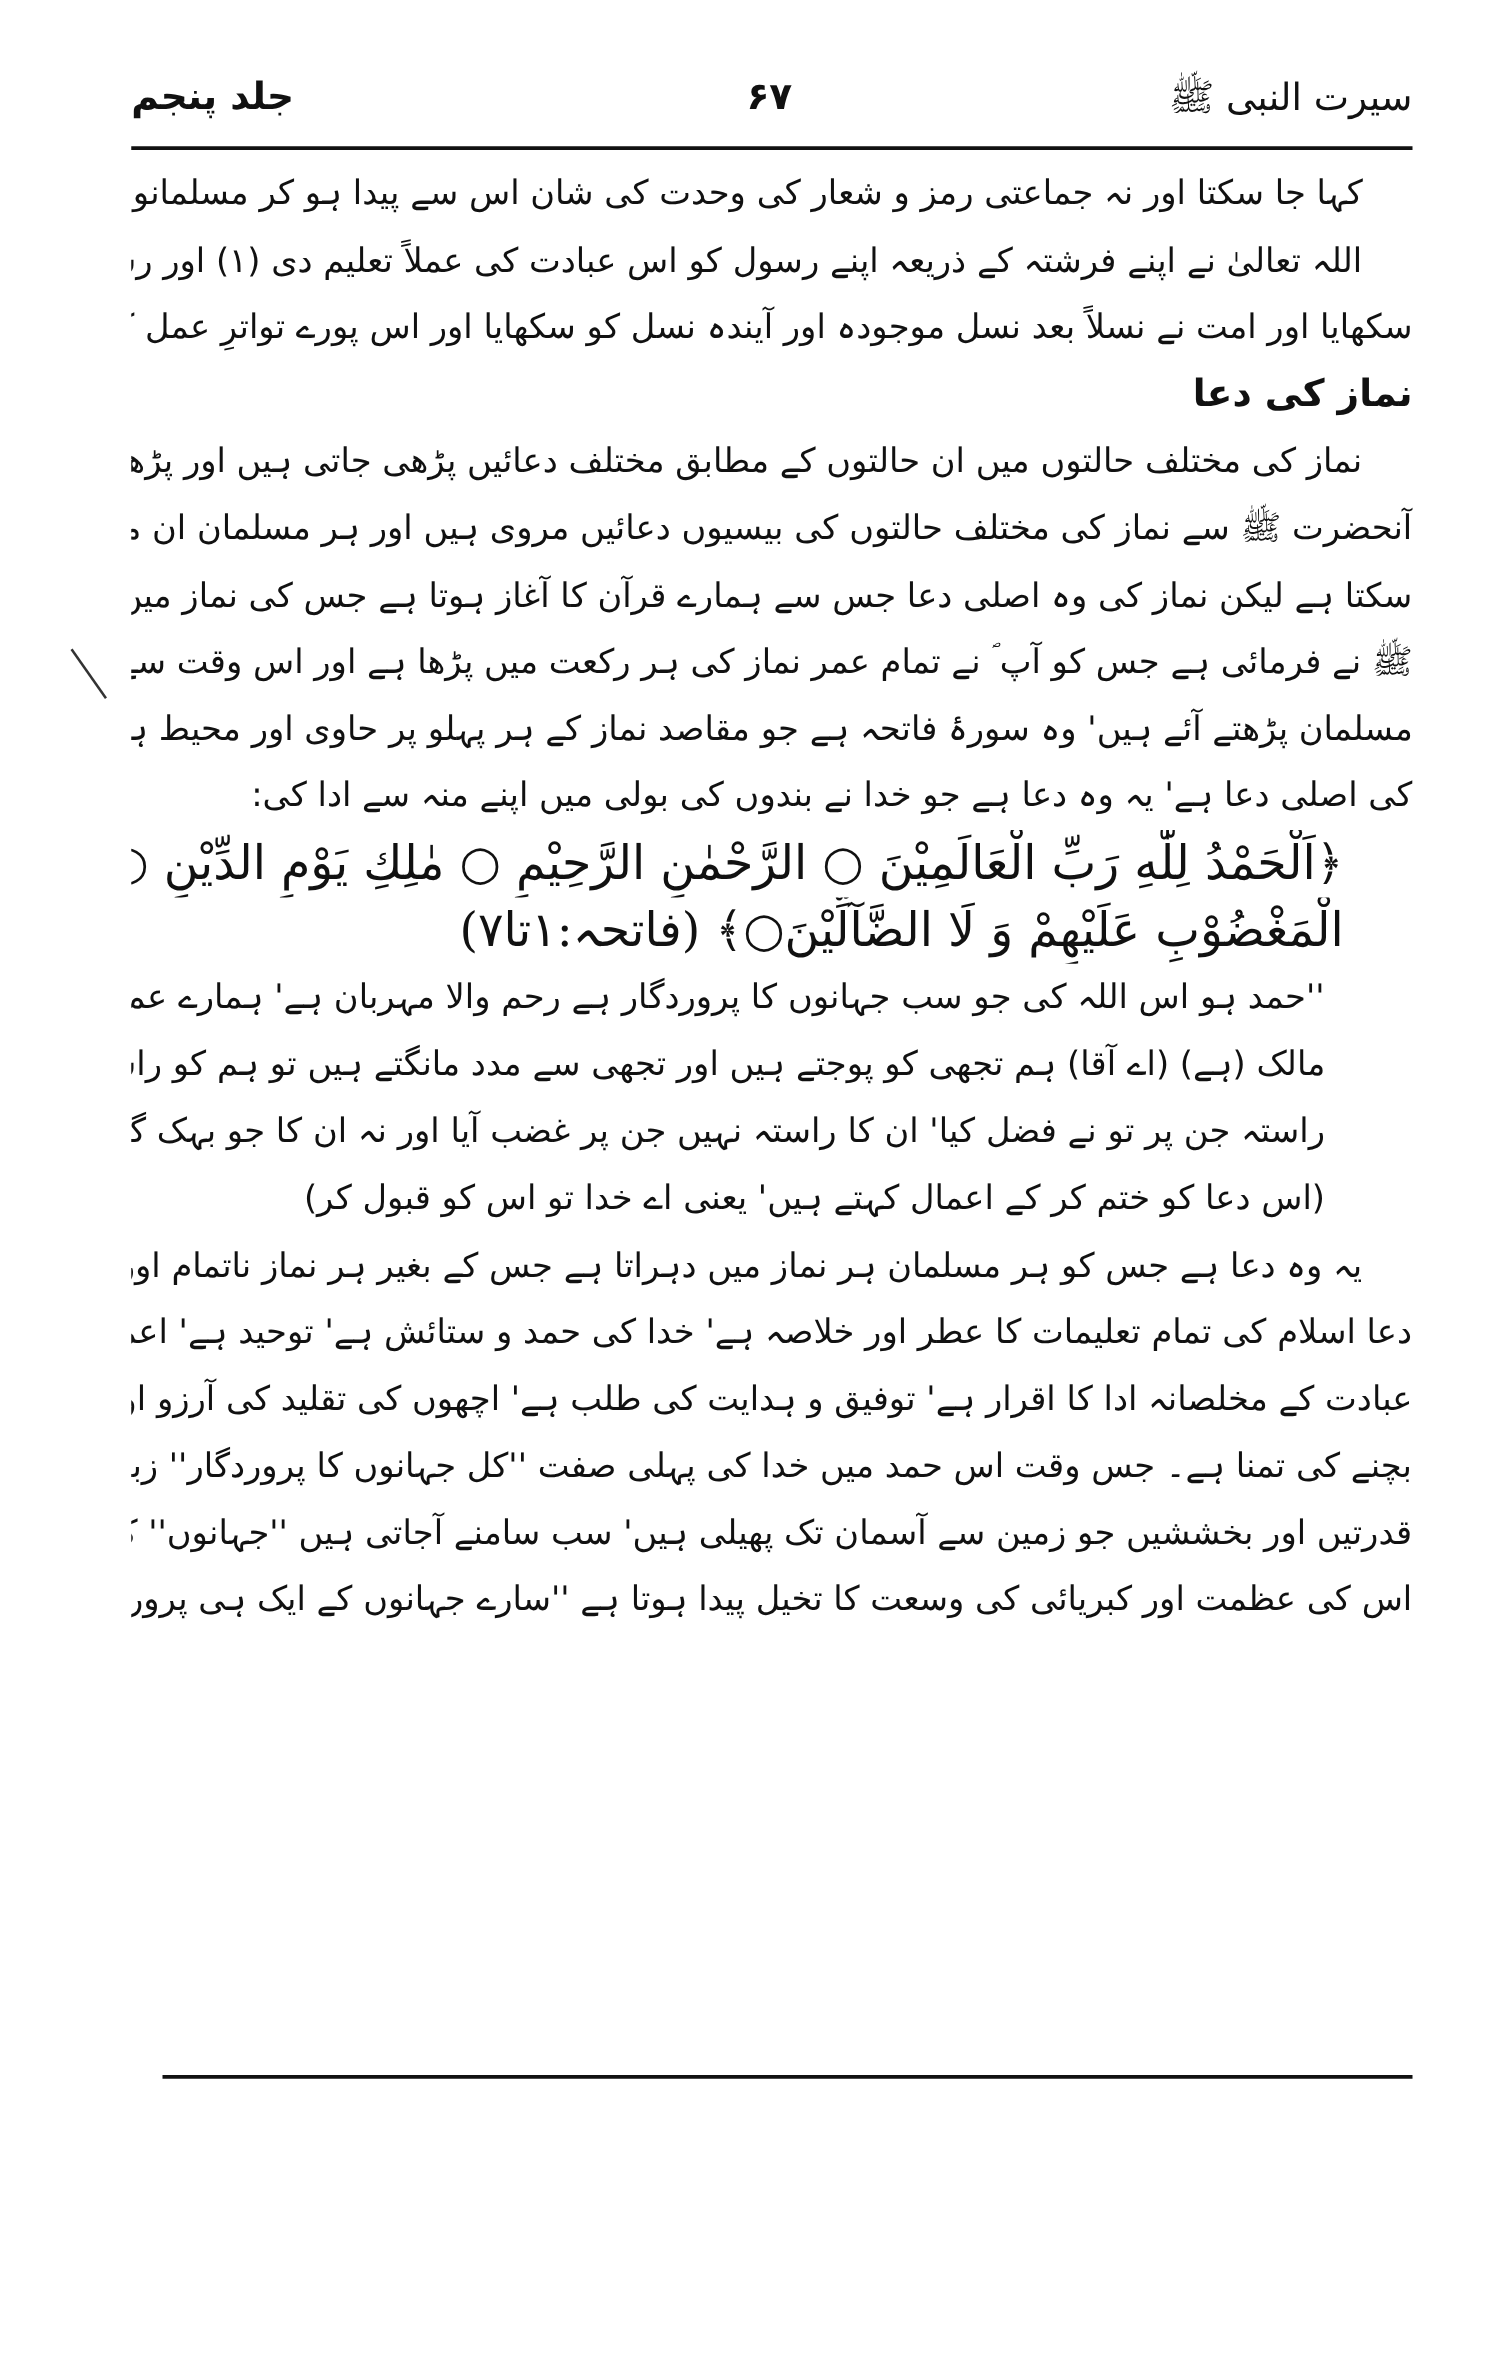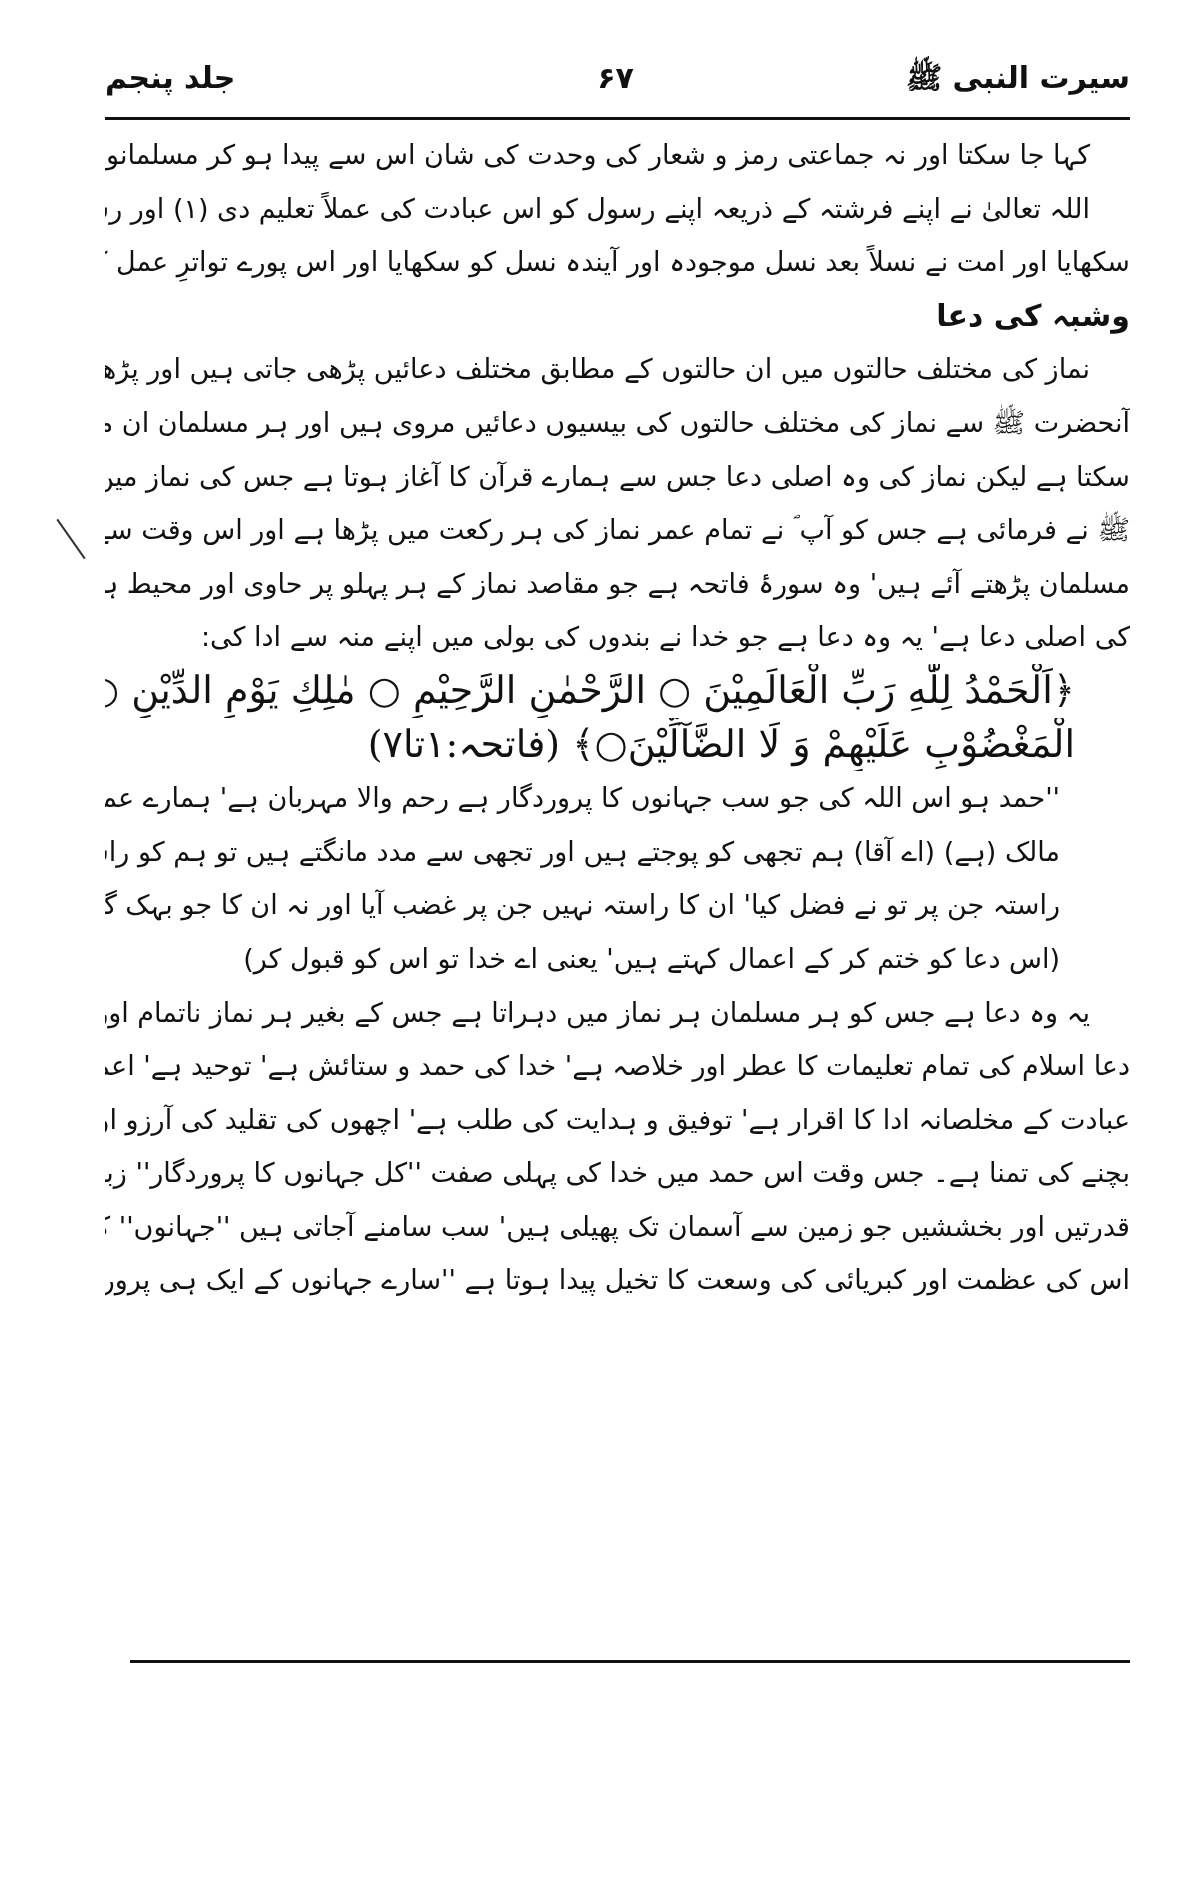--- a/index.html
+++ b/index.html
@@ -2,21 +2,21 @@
 <html><head>
 <meta charset="utf-8">
 <style>
   html, body { margin:0; padding:0; background:#ffffff; }
   body { width:1192px; height:1891px; position:relative; overflow:hidden;
          font-family: "DejaVu Sans", sans-serif; color:#111; }
   .page { position:absolute; left:0; top:0; width:1098px; height:1891px; }
   .hdr { position:absolute; top:50px; left:105px; width:1025px; height:62px; }
   .hdr-left { position:absolute; left:0; top:10px; font-size:30px; font-weight:bold; }
   .hdr-center { position:absolute; left:0; right:4px; top:10px; text-align:center; font-size:30px; font-weight:bold; }
-  .hdr-right { position:absolute; right:0; top:10px; font-size:30px; font-weight:bold; direction:rtl; }
+  .hdr-right { position:absolute; right:0; top:10px; font-size:30px; font-weight:normal; direction:rtl; }
   .hdr-rule { position:absolute; left:105px; top:117px; width:1025px; height:0; border-top:3px solid #111; }
   .body { position:absolute; left:105px; top:128px; width:1025px; direction:rtl; }
   .line { height:53.6px; line-height:53.6px; font-size:27px; white-space:nowrap; overflow:hidden; text-align:justify; text-align-last:justify; }
   .line.last { text-align-last:right; }
   .line.indent { padding-right:40px; }
   .line.quote { padding-right:70px; padding-left:70px; }
   .line.quran { padding-right:55px; padding-left:55px; font-family:"DejaVu Serif", serif; font-weight:normal; font-size:38px; }
   .heading { height:53.6px; line-height:53.6px; font-size:30px; font-weight:bold; }
   .fn-rule { position:absolute; left:130px; top:1660px; width:1000px; height:0; border-top:3px solid #111; }
   .footnotes { position:absolute; left:130px; top:1680px; width:1000px; direction:rtl; }
@@ -36,21 +36,21 @@
   </div>
   <div class="hdr-rule"></div>
 
   <div class="ornament"></div>
 
   <div class="body">
     <div class="line indent last">کہا جا سکتا اور نہ جماعتی رمز و شعار کی وحدت کی شان اس سے پیدا ہو کر مسلمانوں کو واحد امت بناتی اور بتاتی۔</div>
     <div class="line indent">اللہ تعالیٰ نے اپنے فرشتہ کے ذریعہ اپنے رسول کو اس عبادت کی عملاً تعلیم دی (۱) اور رسول نے امت کو</div>
     <div class="line">سکھایا اور امت نے نسلاً بعد نسل موجودہ اور آیندہ نسل کو سکھایا اور اس پورے تواترِ عمل کے ساتھ جس میں ذرا بھی</div>
 
-    <div class="heading">وشبہ کی دعا</div>
+    <div class="heading">نماز کی دعا</div>
 
     <div class="line indent">نماز کی مختلف حالتوں میں ان حالتوں کے مطابق مختلف دعائیں پڑھی جاتی ہیں اور پڑھی جا سکتی ہیں خود</div>
     <div class="line">آنحضرت ﷺ سے نماز کی مختلف حالتوں کی بیسیوں دعائیں مروی ہیں اور ہر مسلمان ان میں سے جو چاہے پڑھ</div>
     <div class="line">سکتا ہے لیکن نماز کی وہ اصلی دعا جس سے ہمارے قرآن کا آغاز ہوتا ہے جس کی نماز میں پڑھنے کی تاکید آنحضرت</div>
     <div class="line">ﷺ نے فرمائی ہے جس کو آپ ؐ نے تمام عمر نماز کی ہر رکعت میں پڑھا ہے اور اس وقت سے لے کر آج تک تمام</div>
     <div class="line">مسلمان پڑھتے آئے ہیں' وہ سورۂ فاتحہ ہے جو مقاصد نماز کے ہر پہلو پر حاوی اور محیط ہے اسی لیے وہ اسلام میں نماز</div>
     <div class="line last">کی اصلی دعا ہے' یہ وہ دعا ہے جو خدا نے بندوں کی بولی میں اپنے منہ سے ادا کی:</div>
 
     <div class="line quran">﴿اَلْحَمْدُ لِلّٰهِ رَبِّ الْعَالَمِيْنَ ○ الرَّحْمٰنِ الرَّحِيْمِ ○ مٰلِكِ يَوْمِ الدِّيْنِ ○ اِيَّاكَ نَعْبُدُ وَ</div>
     <div class="line quran last">الْمَغْضُوْبِ عَلَيْهِمْ وَ لَا الضَّآلِّيْنَ○﴾ (فاتحہ:۱تا۷)</div>

